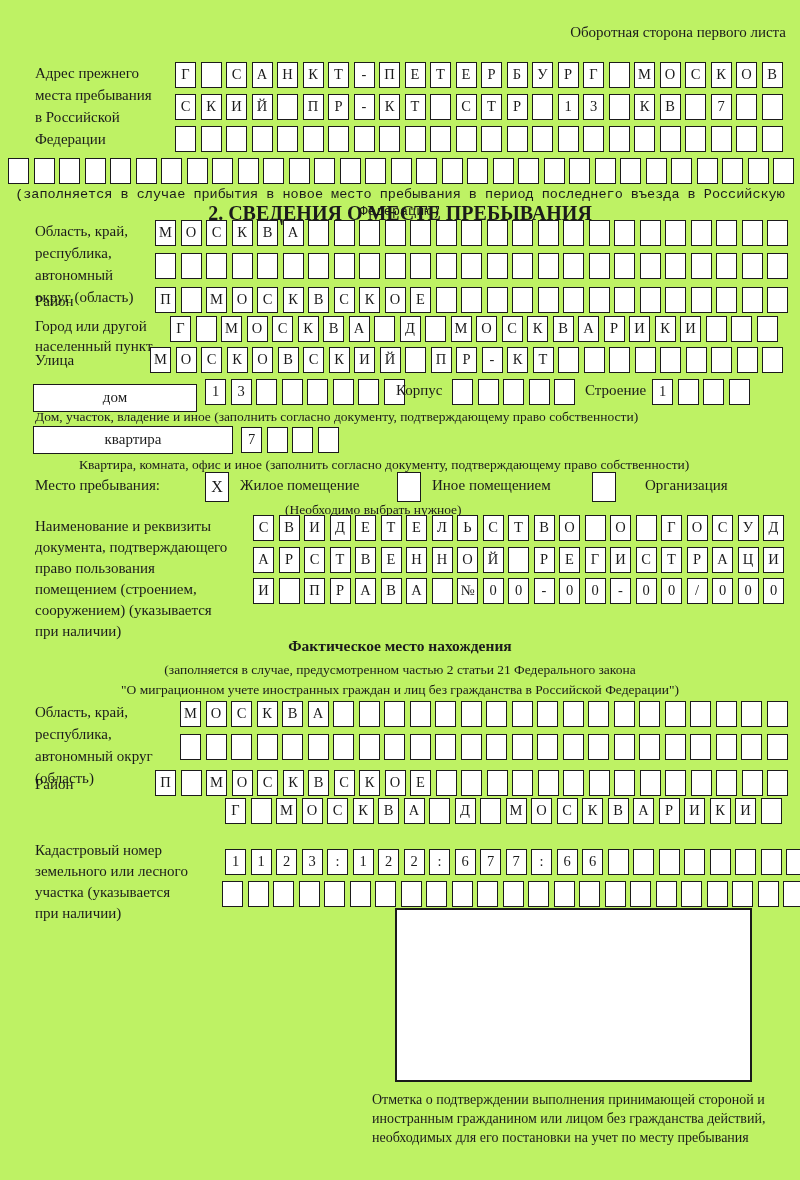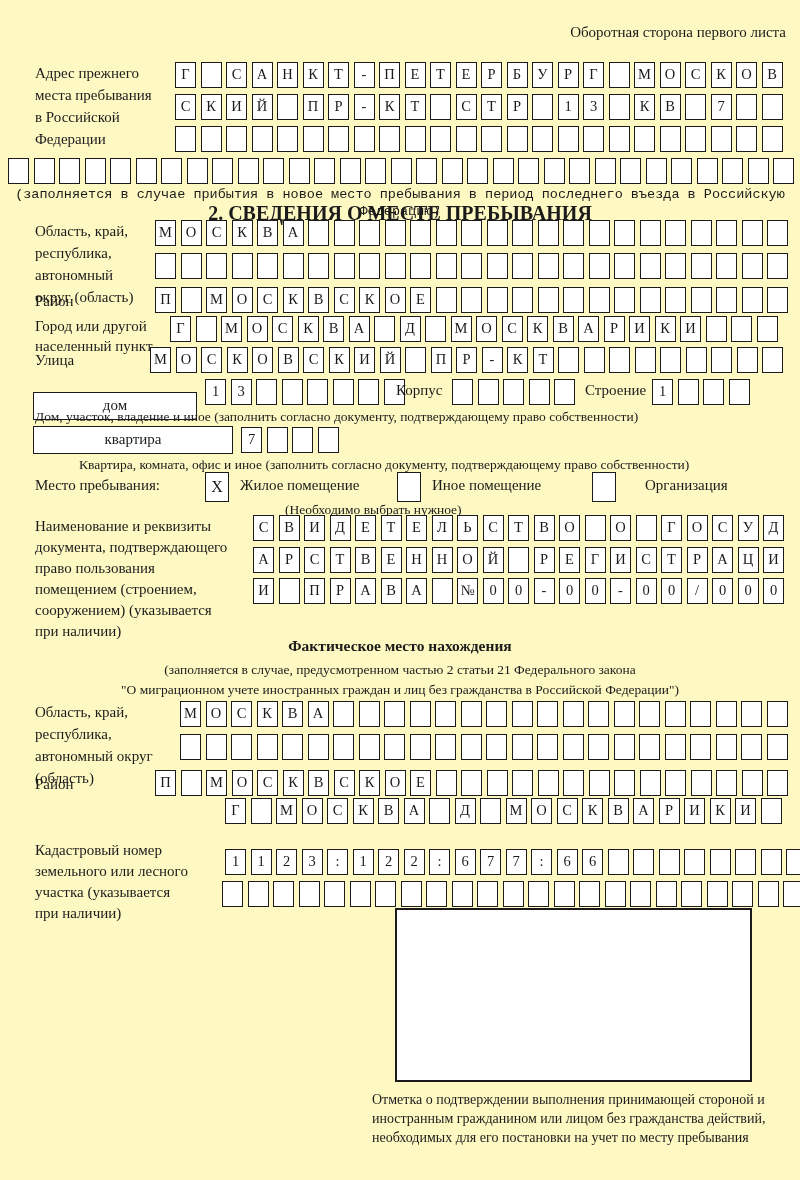--- a/index.html
+++ b/index.html
@@ -1,16 +1,16 @@
 <!DOCTYPE html>
 <html><head>
 <meta charset="utf-8">
 <style>
   html,body{margin:0;padding:0;background:#fff;}
-  .page{position:relative;width:800px;height:1180px;background:#fef9c3;color:#1b1b1b;
+  .page{position:relative;width:800px;height:1180px;background:#bef264;color:#1b1b1b;
         font-family:"Liberation Serif", serif;overflow:hidden;}
   .abs{position:absolute;}
   .lbl{position:absolute;font-size:15px;line-height:22px;white-space:pre-line;}
   .cap{position:absolute;font-size:13.5px;line-height:17px;}
   .center{text-align:center;left:0;right:0;}
   .bold{font-weight:bold;}
   .cellrow{position:absolute;display:flex;gap:4.5px;}
   .cell{box-sizing:border-box;width:21px;height:26px;border:1.6px solid #1b1b1b;
         font-size:14.5px;line-height:22px;text-align:center;flex:0 0 auto;background:#fff;}
   .widebox{position:absolute;box-sizing:border-box;border:1.6px solid #1b1b1b;height:28px;
@@ -284,21 +284,21 @@
       <span class="cell"></span>
       <span class="cell"></span>
       <span class="cell"></span>
       <span class="cell"></span>
       <span class="cell"></span>
       <span class="cell"></span>
       <span class="cell"></span>
       <span class="cell"></span>
     </div>
 
-  <div class="widebox" style="left:33px;top:392px;width:164px;">дом</div>
+  <div class="widebox" style="left:33px;top:384px;width:164px;">дом</div>
   <div class="cellrow" style="left:205px;top:379px;">
       <span class="cell">1</span>
       <span class="cell">3</span>
       <span class="cell"></span>
       <span class="cell"></span>
       <span class="cell"></span>
       <span class="cell"></span>
       <span class="cell"></span>
       <span class="cell"></span>
     </div>
@@ -325,21 +325,21 @@
       <span class="cell"></span>
       <span class="cell"></span>
       <span class="cell"></span>
     </div>
   <div class="cap" style="left:35px;top:456px;margin-left:44px;">Квартира, комната, офис и иное (заполнить согласно документу, подтверждающему право собственности)</div>
 
   <div class="abs" style="left:35px;top:477px;font-size:15px;text-align:right;">Место пребывания:</div>
   <div class="chk" style="left:205px;top:472px;">X</div>
   <div class="abs" style="left:240px;top:477px;font-size:15px;">Жилое помещение</div>
   <div class="chk" style="left:397px;top:472px;"></div>
-  <div class="abs" style="left:432px;top:477px;font-size:15px;">Иное помещение</div>
+  <div class="abs" style="left:432px;top:477px;font-size:15px;">Иное помещением</div>
   <div class="chk" style="left:592px;top:472px;"></div>
   <div class="abs" style="left:645px;top:477px;font-size:15px;">Организация</div>
   <div class="cap" style="left:285px;top:501px;">(Необходимо выбрать нужное)</div>
 
   <div class="lbl" style="left:35px;top:516px;line-height:21px;">Наименование и реквизиты
 документа, подтверждающего
 право пользования
 помещением (строением,
 сооружением) (указывается
 при наличии)</div>

